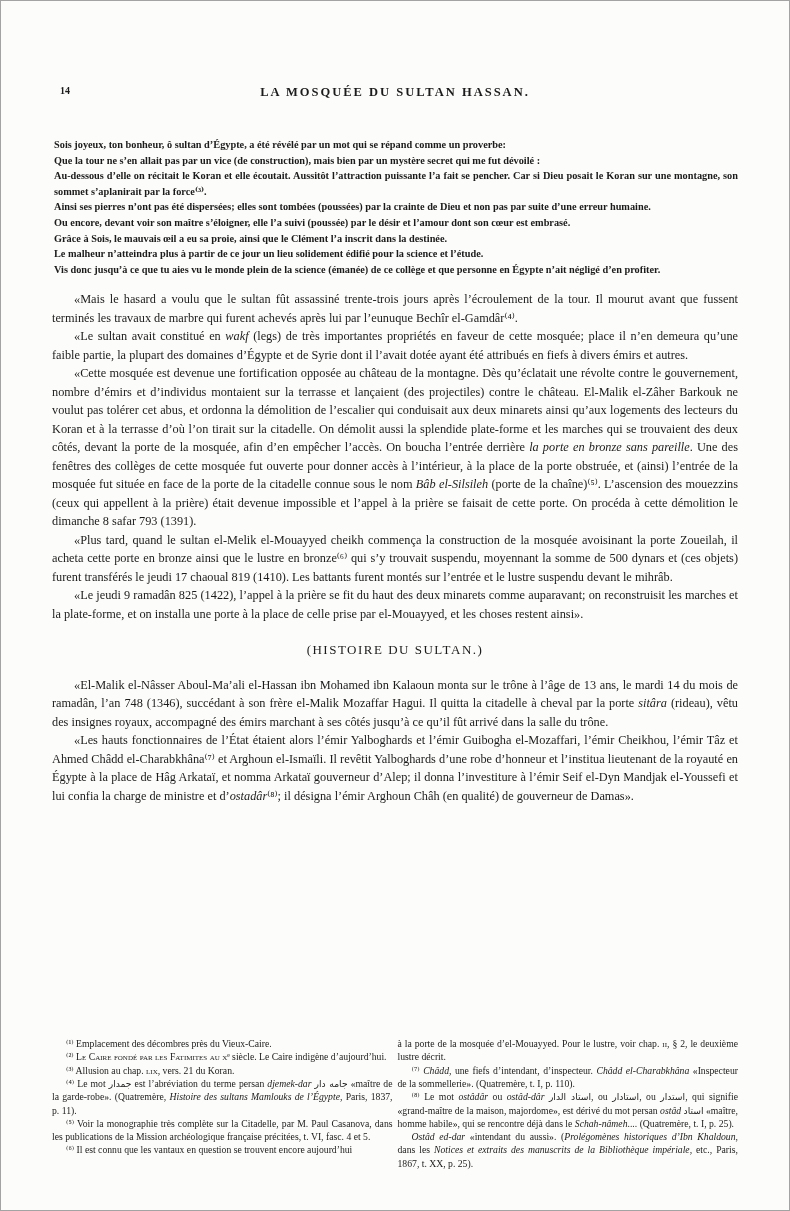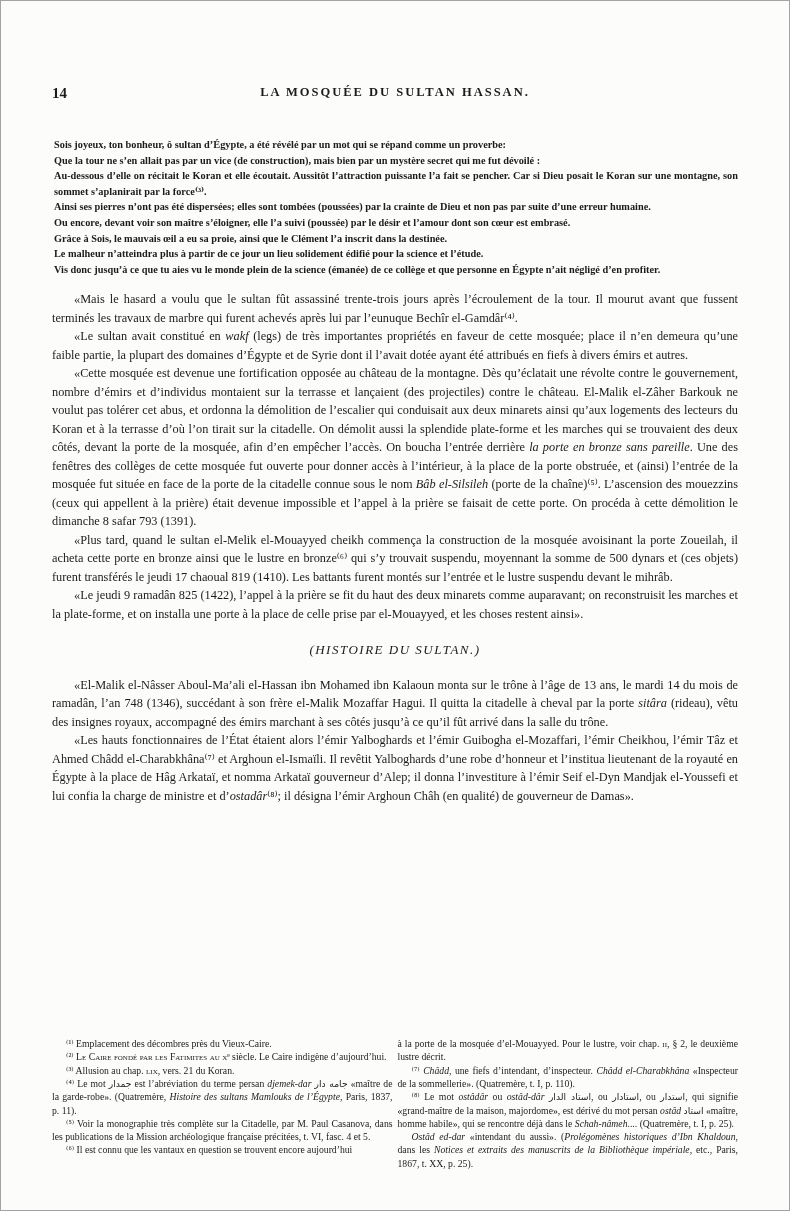--- a/index.html
+++ b/index.html
@@ -21,44 +21,43 @@
     position: relative;
     text-align: center;
     font-weight: bold;
     font-size: 12.5px;
     letter-spacing: 2px;
     margin-bottom: 24px;
     flex: 0 0 auto;
   }
   .page-number {
     position: absolute;
-    left: 0;
+    left: 8px;
     top: 0;
     letter-spacing: 0;
-    font-size: 15px;
+    font-size: 10px;
   }
   .main {
     flex: 0 0 auto;
     font-size: 12.3px;
     line-height: 18.5px;
     text-align: justify;
   }
   .para { margin: 0; text-indent: 22px; }
   .verse {
     margin: 13px 0 13px 2px;
     font-size: 10.3px;
     font-weight: bold;
     line-height: 15.6px;
     text-align: justify;
   }
   .verse-line { margin: 0; }
   .section-heading {
     font-size: 13px;
     font-weight: normal;
-    font-style: italic;
     text-align: center;
     letter-spacing: 1.5px;
     margin: 18px 0 16px 0;
     text-indent: 0;
   }
   .footnotes {
     margin-top: auto;
     padding-top: 24px;
     flex: 0 0 auto;
     display: flex;

